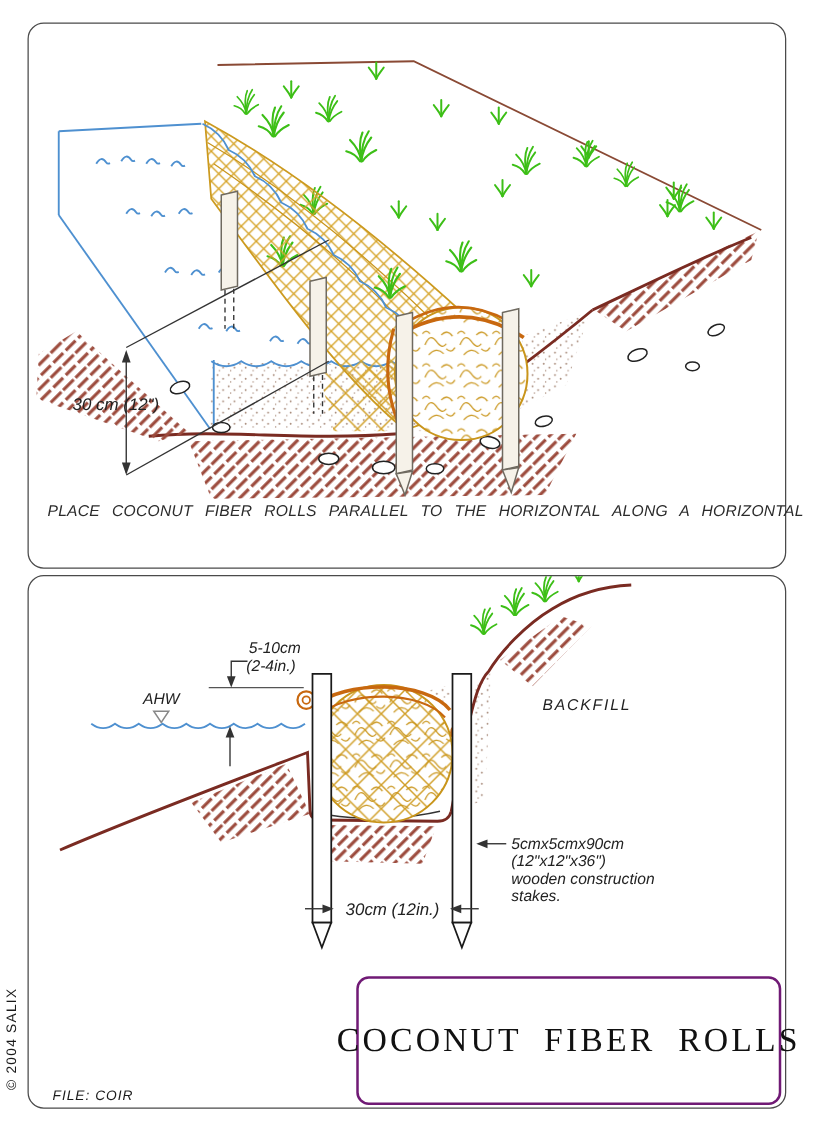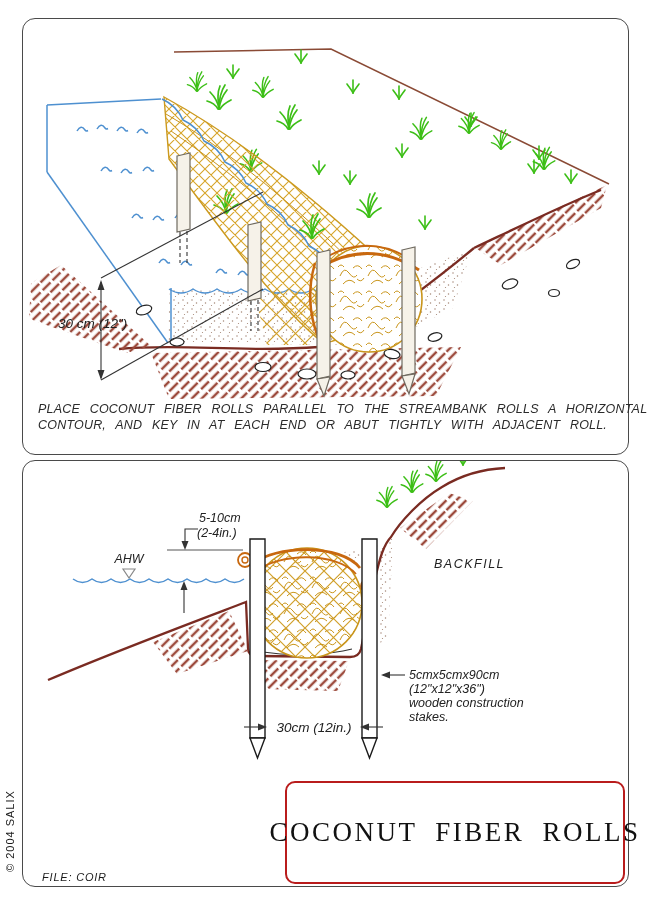--- a/index.html
+++ b/index.html
@@ -4,21 +4,21 @@
 <style>
   html,body{margin:0;padding:0;background:#fff;}
   .page{position:relative;width:652px;height:900px;background:#ffffff;overflow:hidden;
         font-family:"Liberation Sans",sans-serif;}
   .panel{position:absolute;border:1.6px solid #4a4a4a;border-radius:13px;background:#fff;}
   .top-panel{left:22px;top:18px;width:605px;height:435px;}
   .bottom-panel{left:22px;top:460px;width:605px;height:425px;}
   .panel svg{position:absolute;left:0;top:0;}
   .caption{position:absolute;left:15px;top:383px;font-style:italic;font-size:12.5px;
            color:#2b2b2b;line-height:15.5px;letter-spacing:.2px;word-spacing:6px;white-space:nowrap;}
-  .title-block{position:absolute;left:262px;top:320px;width:336px;height:99px;border:2px solid #b91c1c;
+  .title-block{position:absolute;left:262px;top:320px;width:336px;height:99px;border:2px solid #701a75;
                border-radius:10px;display:flex;align-items:center;justify-content:center;background:#fff;}
   .title-block span{font-family:"Liberation Serif",serif;font-size:27px;color:#111;
                     letter-spacing:2.5px;word-spacing:9px;white-space:nowrap;}
   .copyright{position:absolute;left:4px;top:872px;transform:rotate(-90deg);transform-origin:left top;
              font-size:11px;color:#1a1a1a;letter-spacing:1px;white-space:nowrap;}
   .file-note{position:absolute;left:42px;top:871px;font-size:11px;color:#1a1a1a;letter-spacing:.8px;font-style:italic;}
   
   .blue{stroke:#4E90D0;fill:none;stroke-width:1.5px;}
   .gold{stroke:#C9951B;fill:none;}
   .orange{stroke:#C8680F;fill:none;}
@@ -202,22 +202,21 @@
         <path class="dim" d="M100,277 L262,191"></path>
         <path class="dim" d="M100,379 L262,288"></path>
         <line class="dim" x1="100" y1="281" x2="100" y2="377"></line>
         <polygon class="dimfill" points="100,279 96.5,289 103.5,289"></polygon>
         <polygon class="dimfill" points="100,379 96.5,369 103.5,369"></polygon>
         <text class="lbl lbl-lg" x="57" y="327">30 cm (12")</text>
       </g>
     </svg>
 
     <div class="caption">
-      <div>PLACE COCONUT FIBER ROLLS PARALLEL TO THE STREAMBANK ROLLS A HORIZONTAL</div>
-      <div>CONTOUR, AND KEY IN AT EACH END OR ABUT TIGHTLY WITH ADJACENT ROLL.</div>
+      <div>PLACE COCONUT FIBER ROLLS PARALLEL TO THE HORIZONTAL ALONG A HORIZONTAL</div>
     </div>
   </div>
 
   <div class="panel bottom-panel">
     <svg width="605" height="425" viewBox="22 460 605 425">
 
       <g>
         <polygon points="377,545 392,537 387,638 377,643" fill="url(#dots)"></polygon>
         <polygon points="340,552 377,542 377,563 352,561" fill="url(#dots)"></polygon>
         <polygon points="399,527 448,492 472,500 425,548" fill="url(#brick)"></polygon>

